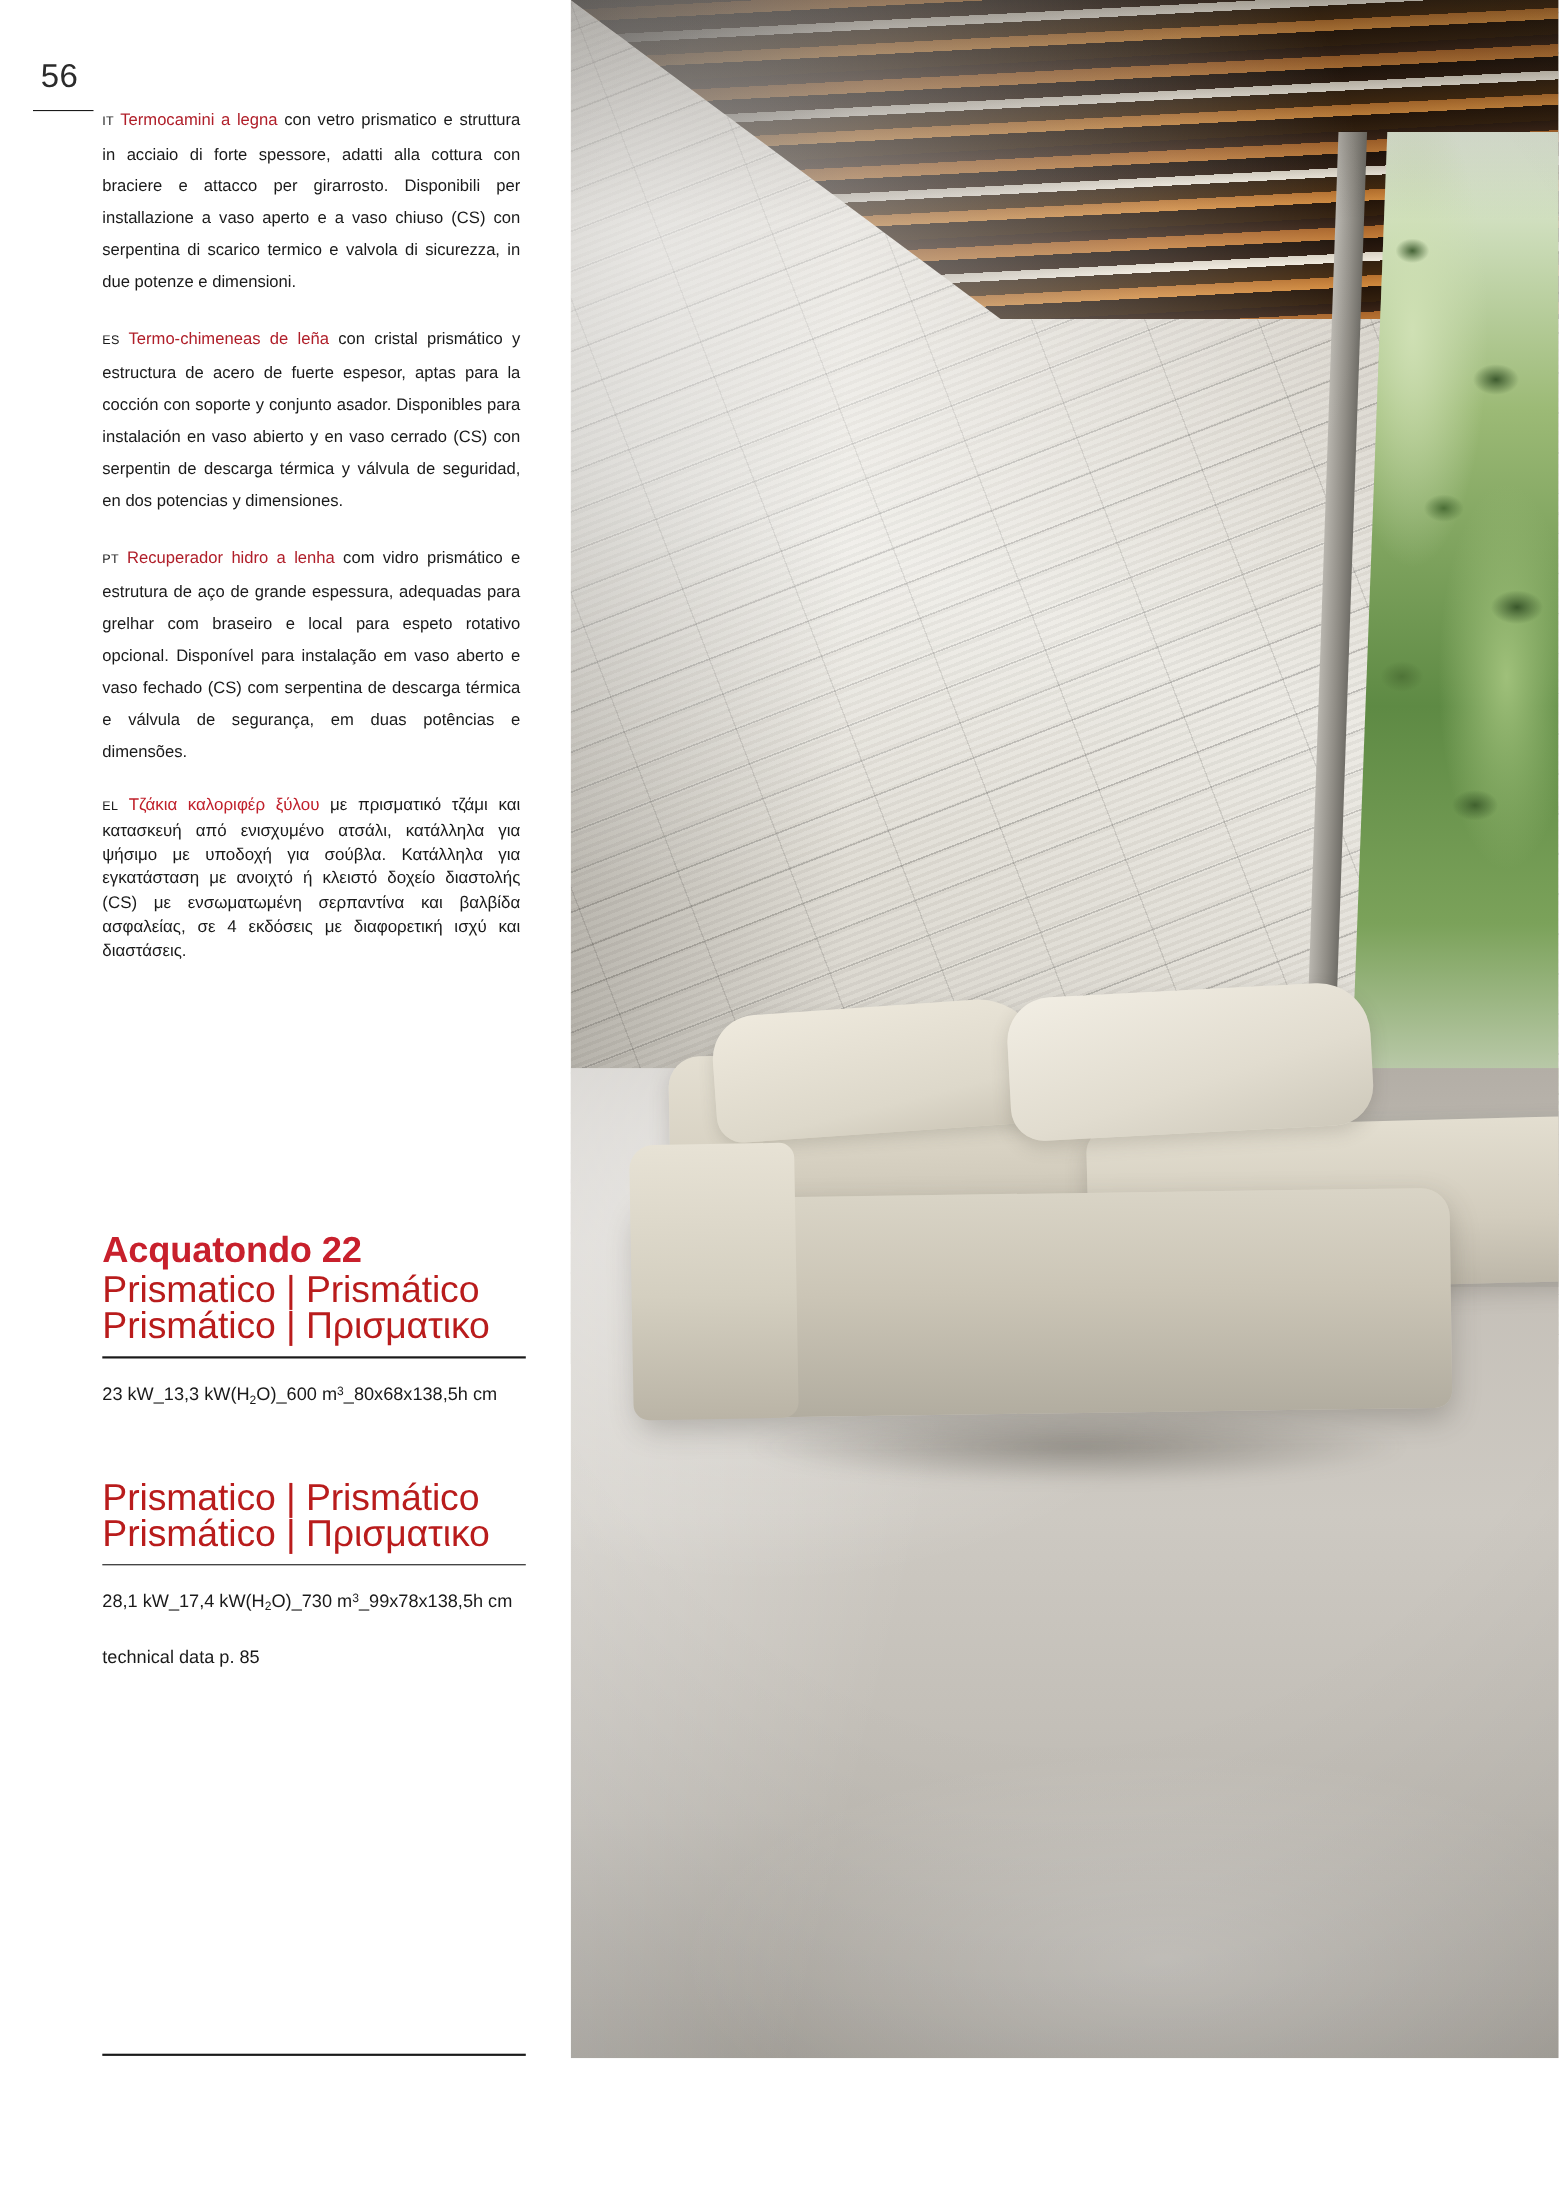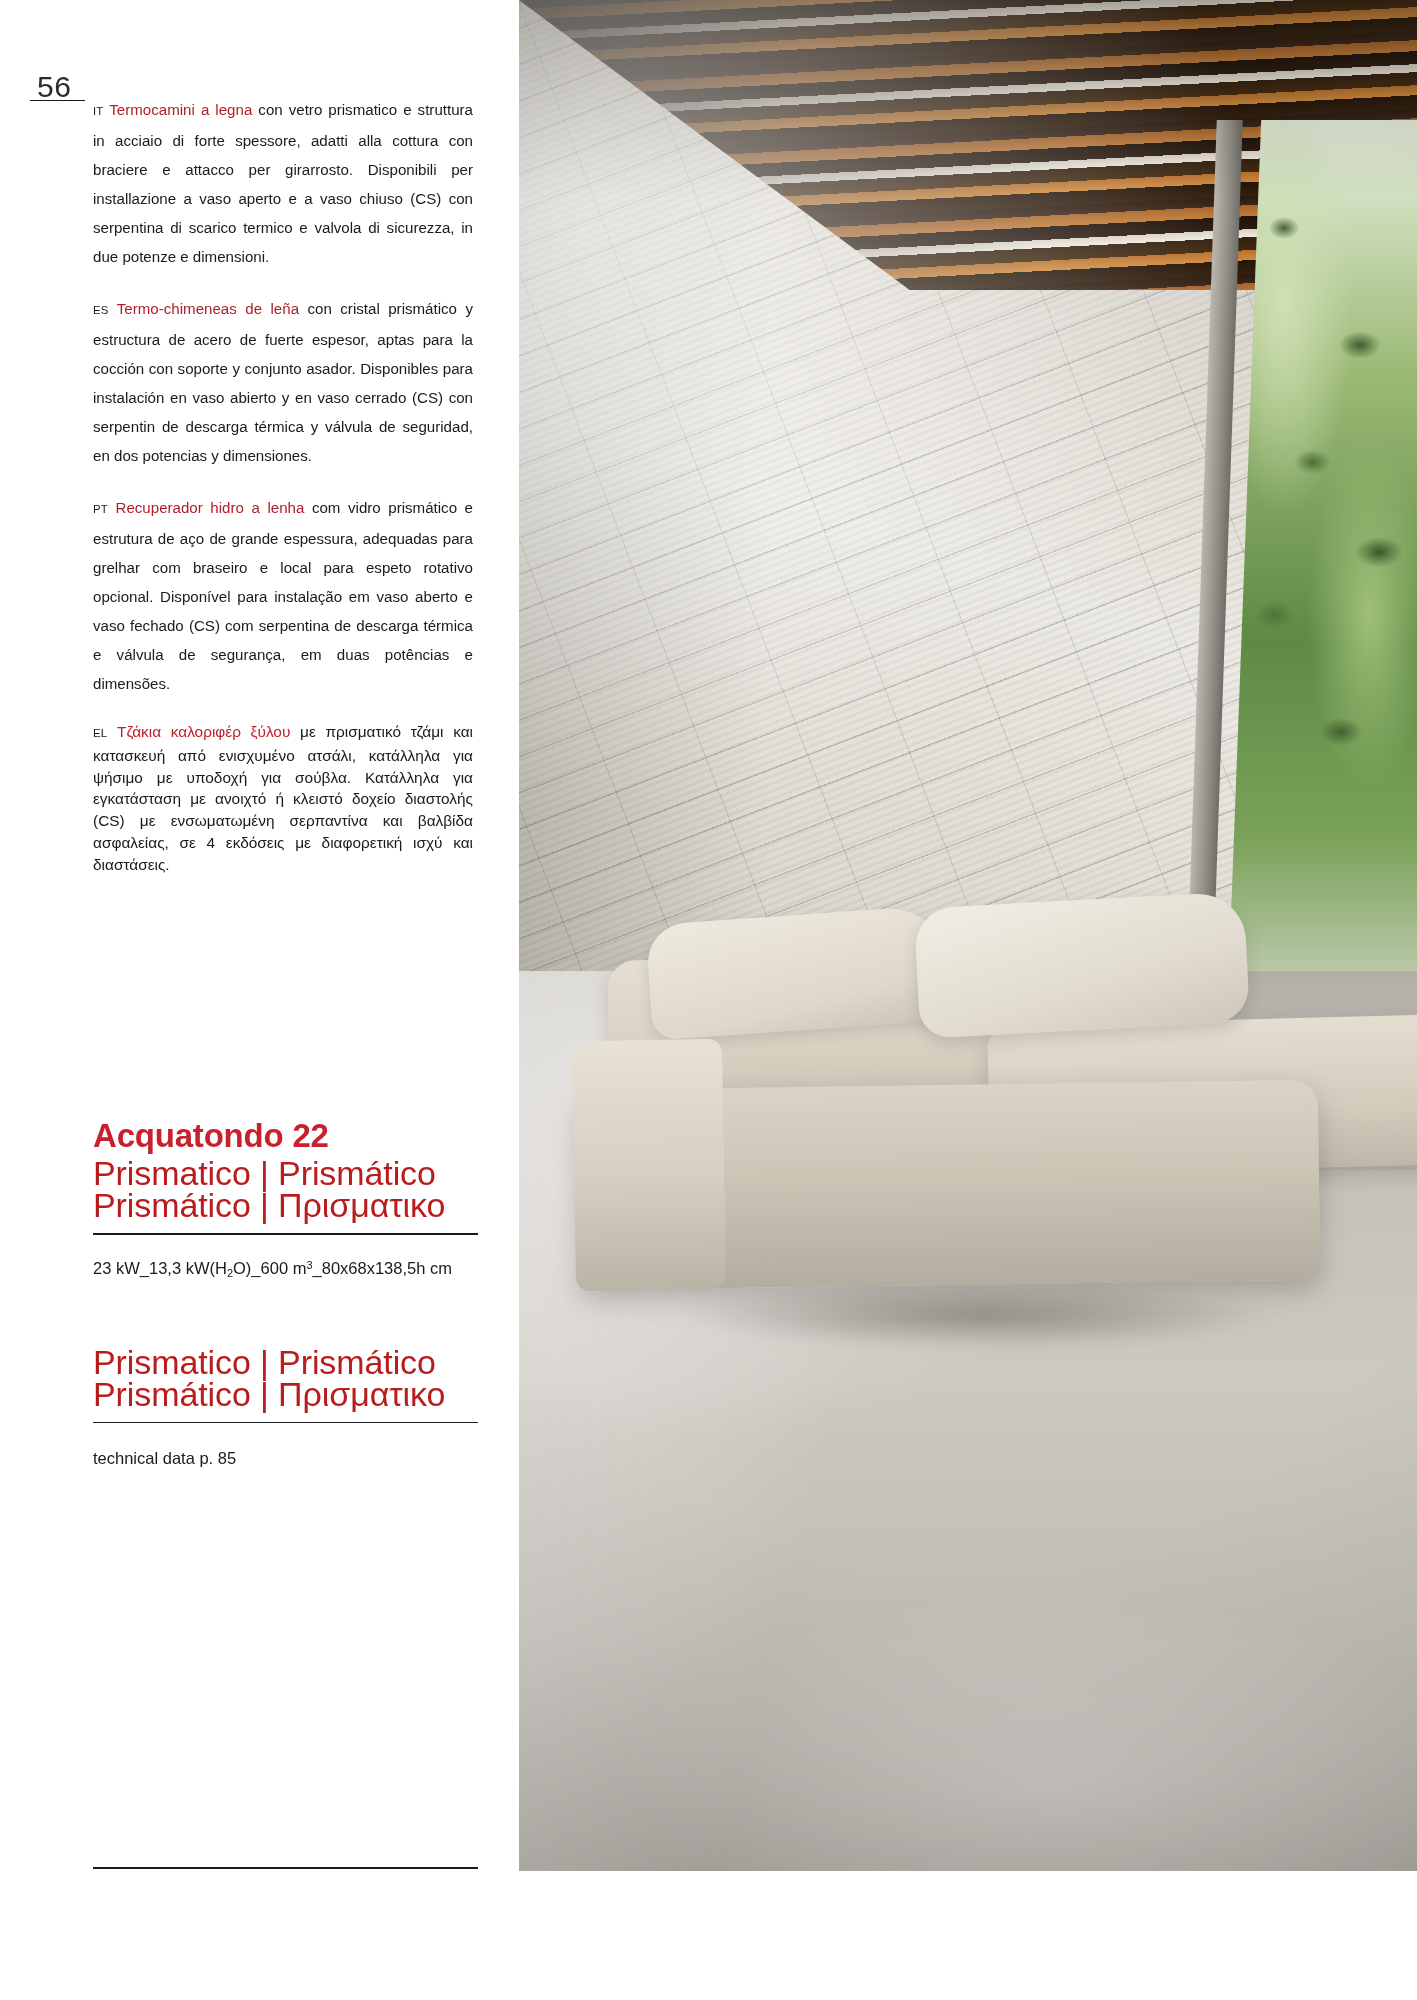--- a/index.html
+++ b/index.html
@@ -28,21 +28,21 @@
     position: absolute;
     left: 0;
     top: 0;
     width: 519px;
     height: 2000px;
   }
 
   .page-number {
     position: absolute;
     left: 37px;
-    top: 70px;
+    top: 53px;
     font-size: 30px;
     font-weight: 400;
     letter-spacing: 0.5px;
     color: #2b2b2b;
     font-family: "Liberation Sans", sans-serif;
   }
 
   .page-rule {
     position: absolute;
     left: 30px;
@@ -434,20 +434,21 @@
         <p class="prod-sub">Prismatico | Prismático</p>
         <p class="prod-sub">Prismático | Πρισματικο</p>
         <div class="prod-rule"></div>
         <p class="prod-spec"><span>23 kW</span>_<span>13,3 kW(H</span><sub>2</sub><span>O)</span>_<span>600 m</span><sup>3</sup>_<span>80x68x138,5h cm</span></p>
       </div>
 
       <div class="product">
         <p class="prod-sub">Prismatico | Prismático</p>
         <p class="prod-sub">Prismático | Πρισματικο</p>
         <div class="prod-rule"></div>
+        <p class="prod-spec"><span>28,1 kW</span>_<span>17,4 kW(H</span><sub>2</sub><span>O)</span>_<span>730 m</span><sup>3</sup>_<span>99x78x138,5h cm</span></p>
         <p class="tech-data">technical data p. 85</p>
       </div>
 
     </div>
 
     <div class="bottom-rule"></div>
 
   </div>
 </div>
 

